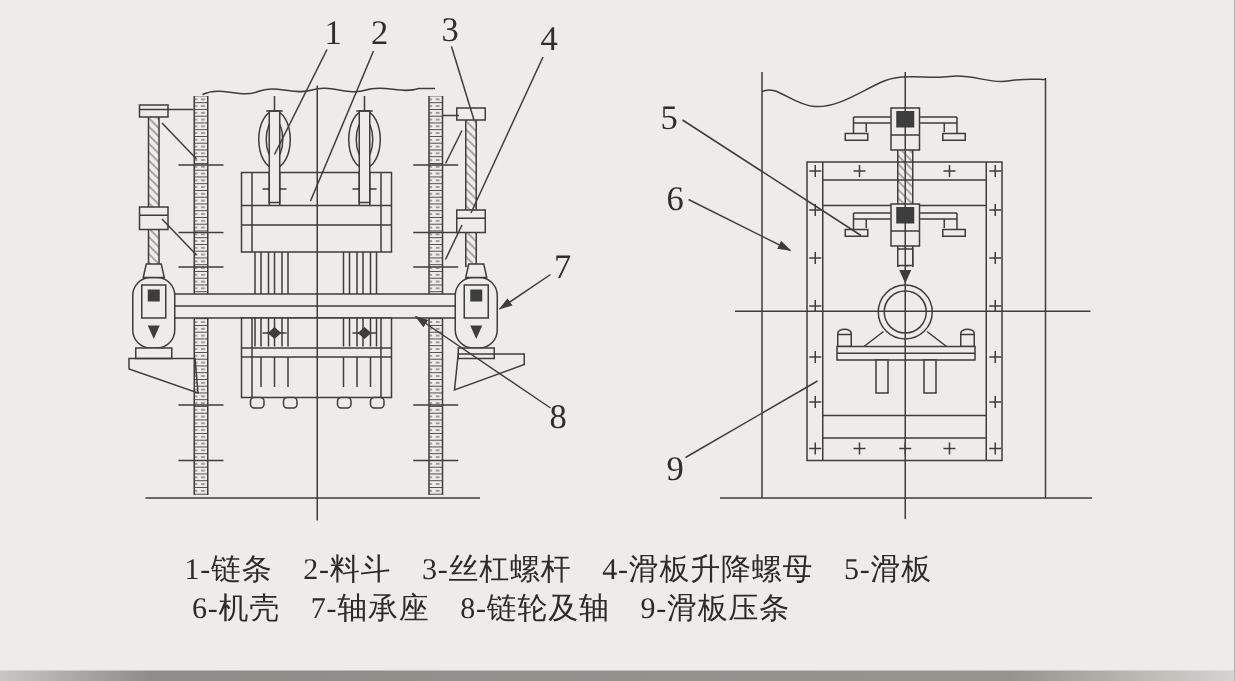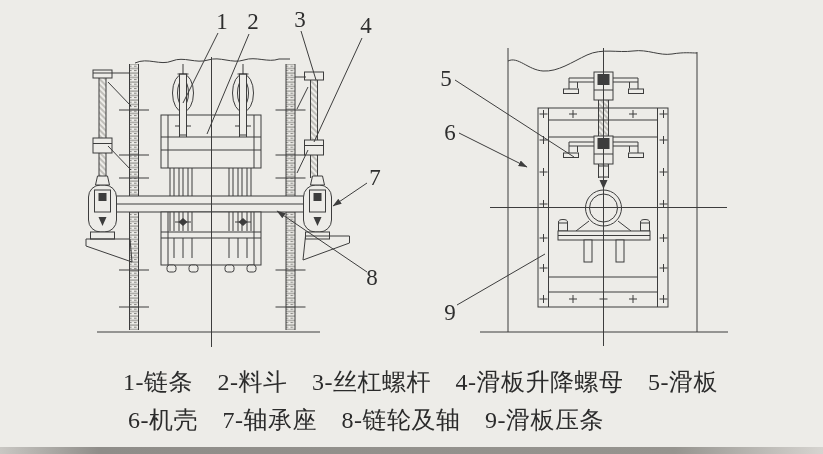--- a/index.html
+++ b/index.html
@@ -2,23 +2,23 @@
 <html><head>
 <meta charset="utf-8">
 <style>
   html,body{margin:0;padding:0;background:#888;}
   .stage{position:relative;width:823px;height:454px;background:#edece8;overflow:hidden;
          font-family:"Liberation Serif", serif;}
   svg{position:absolute;left:0;top:0;}
   svg .ln{stroke:#3d3d3d;fill:none;stroke-width:1;}
   svg .pf{fill:#edece8;}
   svg text{font-family:"Liberation Serif", serif;font-size:23px;fill:#2e2e2e;}
-  .caption{position:absolute;color:#2b2b2b;font-size:24px;letter-spacing:.5px;white-space:nowrap;}
+  .caption{position:absolute;color:#2b2b2b;font-size:20px;letter-spacing:.5px;white-space:nowrap;}
   .cap1{left:123px;top:366px;}
-  .cap2{left:128px;top:404px;}
+  .cap2{left:128px;top:392px;}
   .photo-edge{position:absolute;left:0;right:0;bottom:0;height:7px;
     background:linear-gradient(to right,#c9c7c3,#8f8d89 12%,#96948f 82%,#d6d4d0);}
 </style>
 </head>
 <body>
 
 <div class="stage">
 
 <svg width="823" height="454" viewBox="0 0 823 454">
   <defs>

